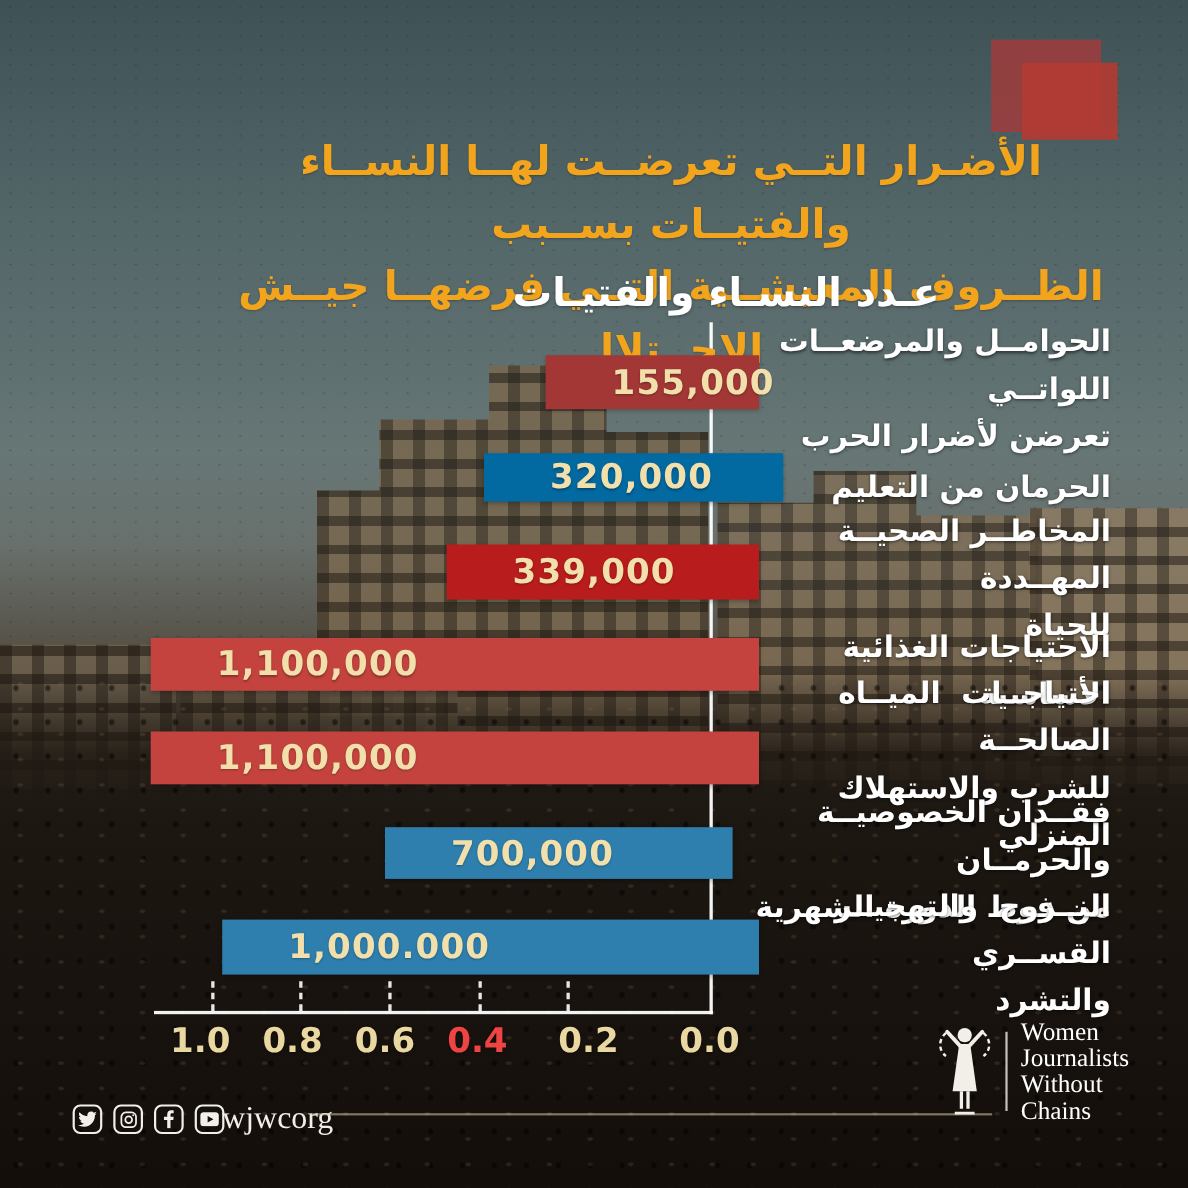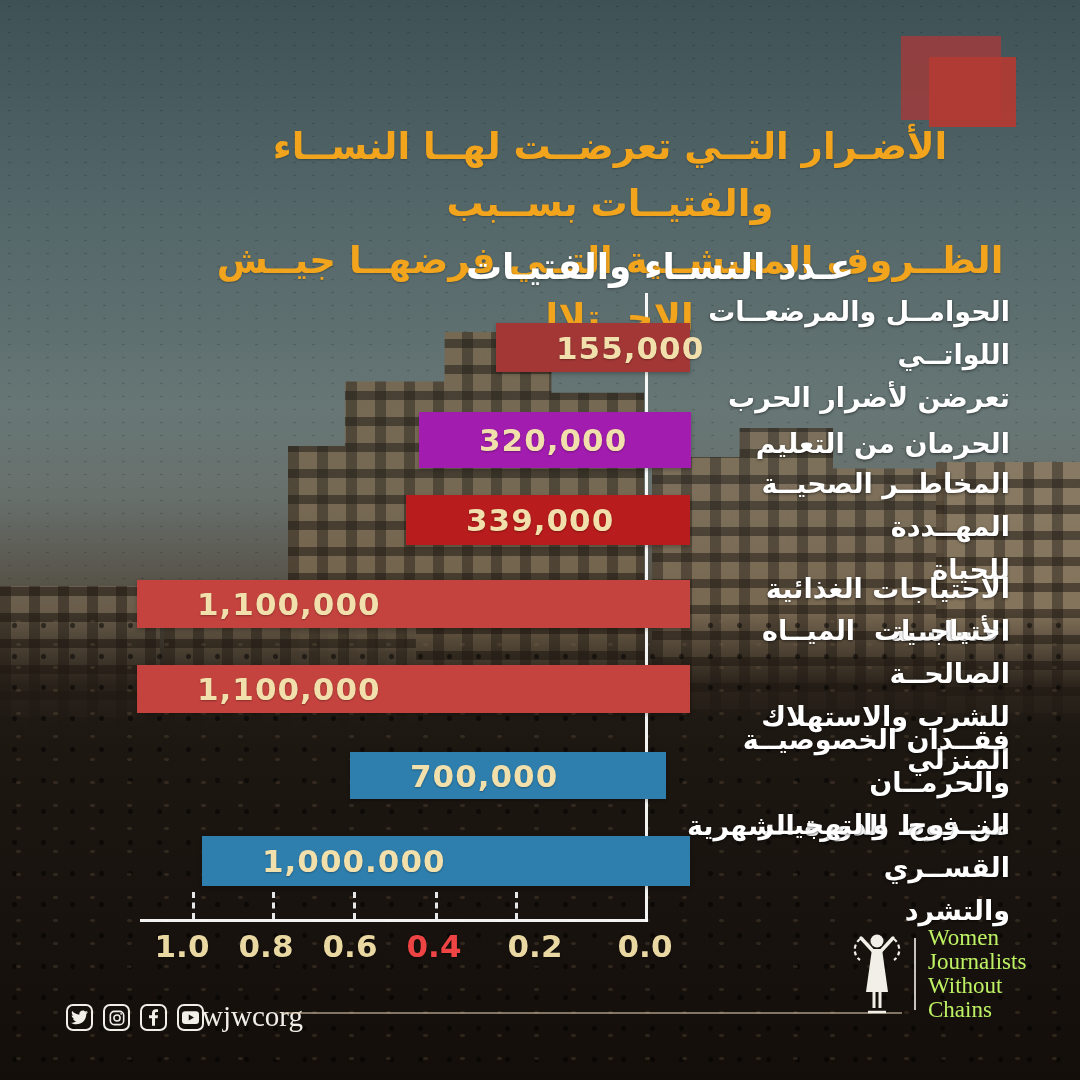--- a/index.html
+++ b/index.html
@@ -77,21 +77,21 @@
     display:flex;align-items:center;justify-content:center;box-sizing:border-box;
   }
   .handle{position:absolute;z-index:6;left:202px;top:1000px;
     font-family:"Liberation Serif","DejaVu Serif",serif;font-size:29px;color:#f2efe9;}
   .footer-line{position:absolute;z-index:6;left:282px;top:1012px;width:620px;height:2px;
     background:rgba(219,201,174,.55);}
   .logo{position:absolute;z-index:6;left:848px;top:926px;display:flex;align-items:center;}
   .logo-sep{width:2px;height:72px;background:rgba(242,239,233,.8);margin:0 12px 0 8px;}
   .logo-text{
     font-family:"Liberation Serif","DejaVu Serif",serif;font-size:23px;line-height:24px;
-    color:#bef264;white-space:pre-line;
+    color:#ffffff;white-space:pre-line;
   }
 </style>
 </head>
 <body>
 
 <div class="canvas">
 
   <div class="bg"></div>
   <div class="building b-center"></div>
   <div class="building b-right1"></div>
@@ -109,21 +109,21 @@
 
   <div class="axis-v"></div>
   <div class="axis-h"></div>
 
   <div id="chart-layer">
       <div class="bar" style="top: 323px; height: 49px; width: 150px; left: 496px; background: rgb(162, 55, 54);">
         <span class="bar-value" style="color: rgb(241, 223, 172);">155,000</span>
       </div>
       <div class="row-label" style="top: 353.5px;">الحوامــل والمرضعــات اللواتــي
 تعرضن لأضرار الحرب</div>
-      <div class="bar" style="top: 412px; height: 56px; width: 228px; left: 419px; background: #a21caf;">
+      <div class="bar" style="top: 412px; height: 44px; width: 228px; left: 440px; background: #0369a1;">
         <span class="bar-value" style="color: rgb(241, 223, 172);">320,000</span>
       </div>
       <div class="row-label" style="top: 442.5px;">الحرمان من التعليم</div>
       <div class="bar" style="top: 495px; height: 50px; width: 240px; left: 406px; background: #b91c1c;">
         <span class="bar-value" style="color: rgb(241, 223, 172);">339,000</span>
       </div>
       <div class="row-label" style="top: 526px;">المخاطــر الصحيــة المهــددة
 للحياة</div>
       <div class="bar" style="top: 580px; height: 48px; width: 509px; left: 137px; background: rgb(197, 67, 63);">
         <span class="bar-value" style="color: rgb(241, 223, 172);">1,100,000</span>

